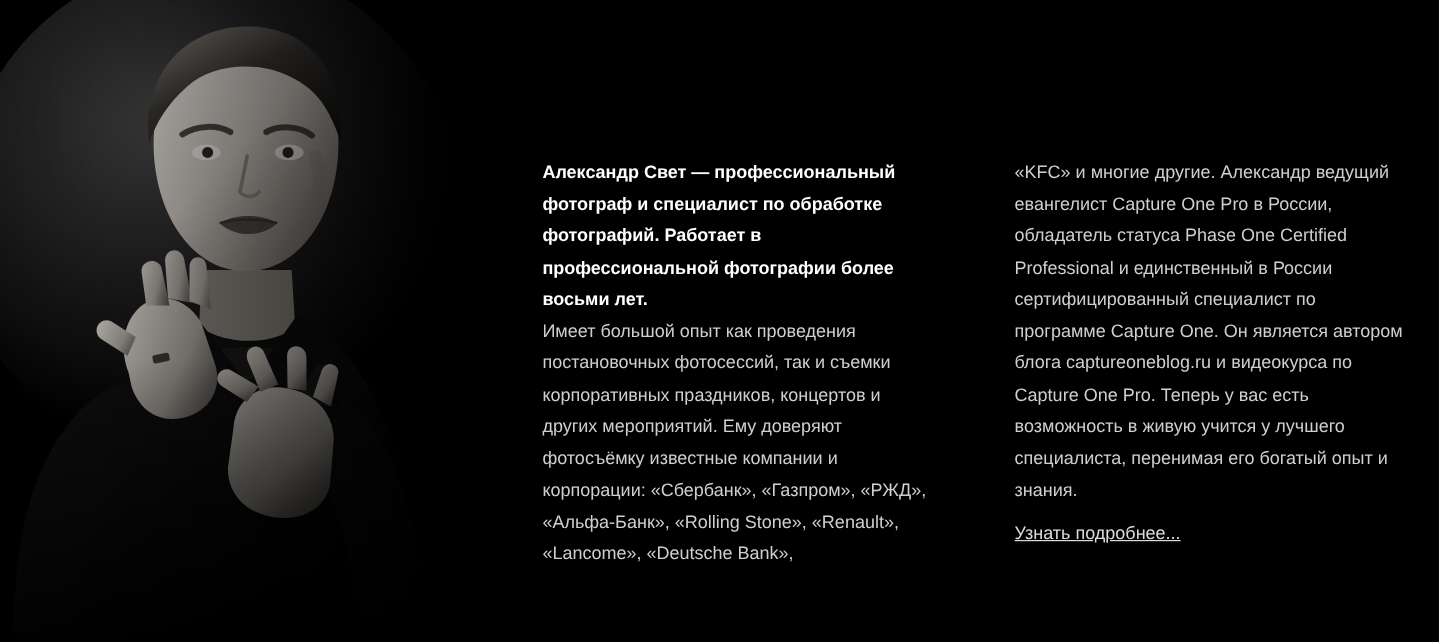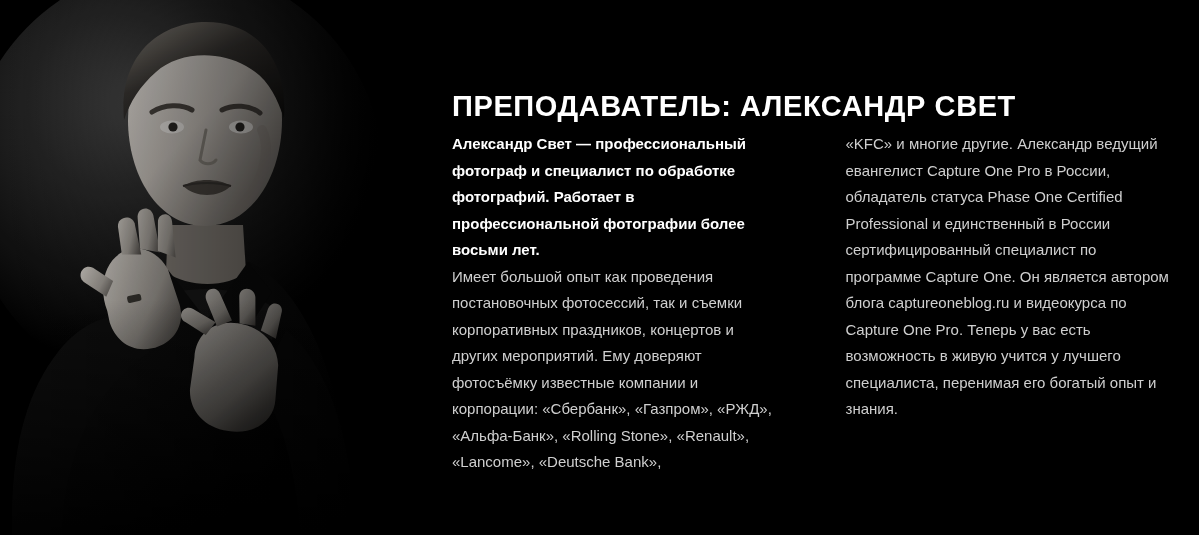--- a/index.html
+++ b/index.html
@@ -181,27 +181,27 @@
       </g>
 
       <rect x="0" y="0" width="430" height="535" fill="url(#fadeRight)"></rect>
       <rect x="0" y="300" width="430" height="235" fill="url(#fadeBottom)"></rect>
       <rect x="0" y="0" width="430" height="535" fill="#000000" opacity="0.06"></rect>
     </svg>
   </div>
 
   <div class="content">
 
-    <h1 class="heading">ПРЕПОДАВАТЕЛЬ: АЛЕКСАНДР СВЕТ</h1>
 
     <div class="columns">
 
       <div class="col">
         <p><span class="lead">Александр Свет — профессиональный фотограф и специалист по обработке фотографий. Работает в профессиональной фотографии более восьми лет.</span><span>Имеет большой опыт как проведения постановочных фотосессий, так и съемки корпоративных праздников, концертов и других мероприятий. Ему доверяют фотосъёмку известные компании и корпорации: «Сбербанк», «Газпром», «РЖД», «Альфа-Банк», «Rolling Stone», «Renault», «Lancome», «Deutsche Bank»,</span></p>
       </div>
 
       <div class="col">
         <p>«KFC» и многие другие. Александр ведущий евангелист Capture One Pro в России, обладатель статуса Phase One Certified Professional и единственный в России сертифицированный специалист по программе Capture One. Он является автором блога captureoneblog.ru и видеокурса по Capture One Pro. Теперь у вас есть возможность в живую учится у лучшего специалиста, перенимая его богатый опыт и знания.</p>
+        <a class="more-link" href="#">Узнать подробнее...</a>
       </div>
 
     </div>
   </div>
 </div>
 
 </body></html>

